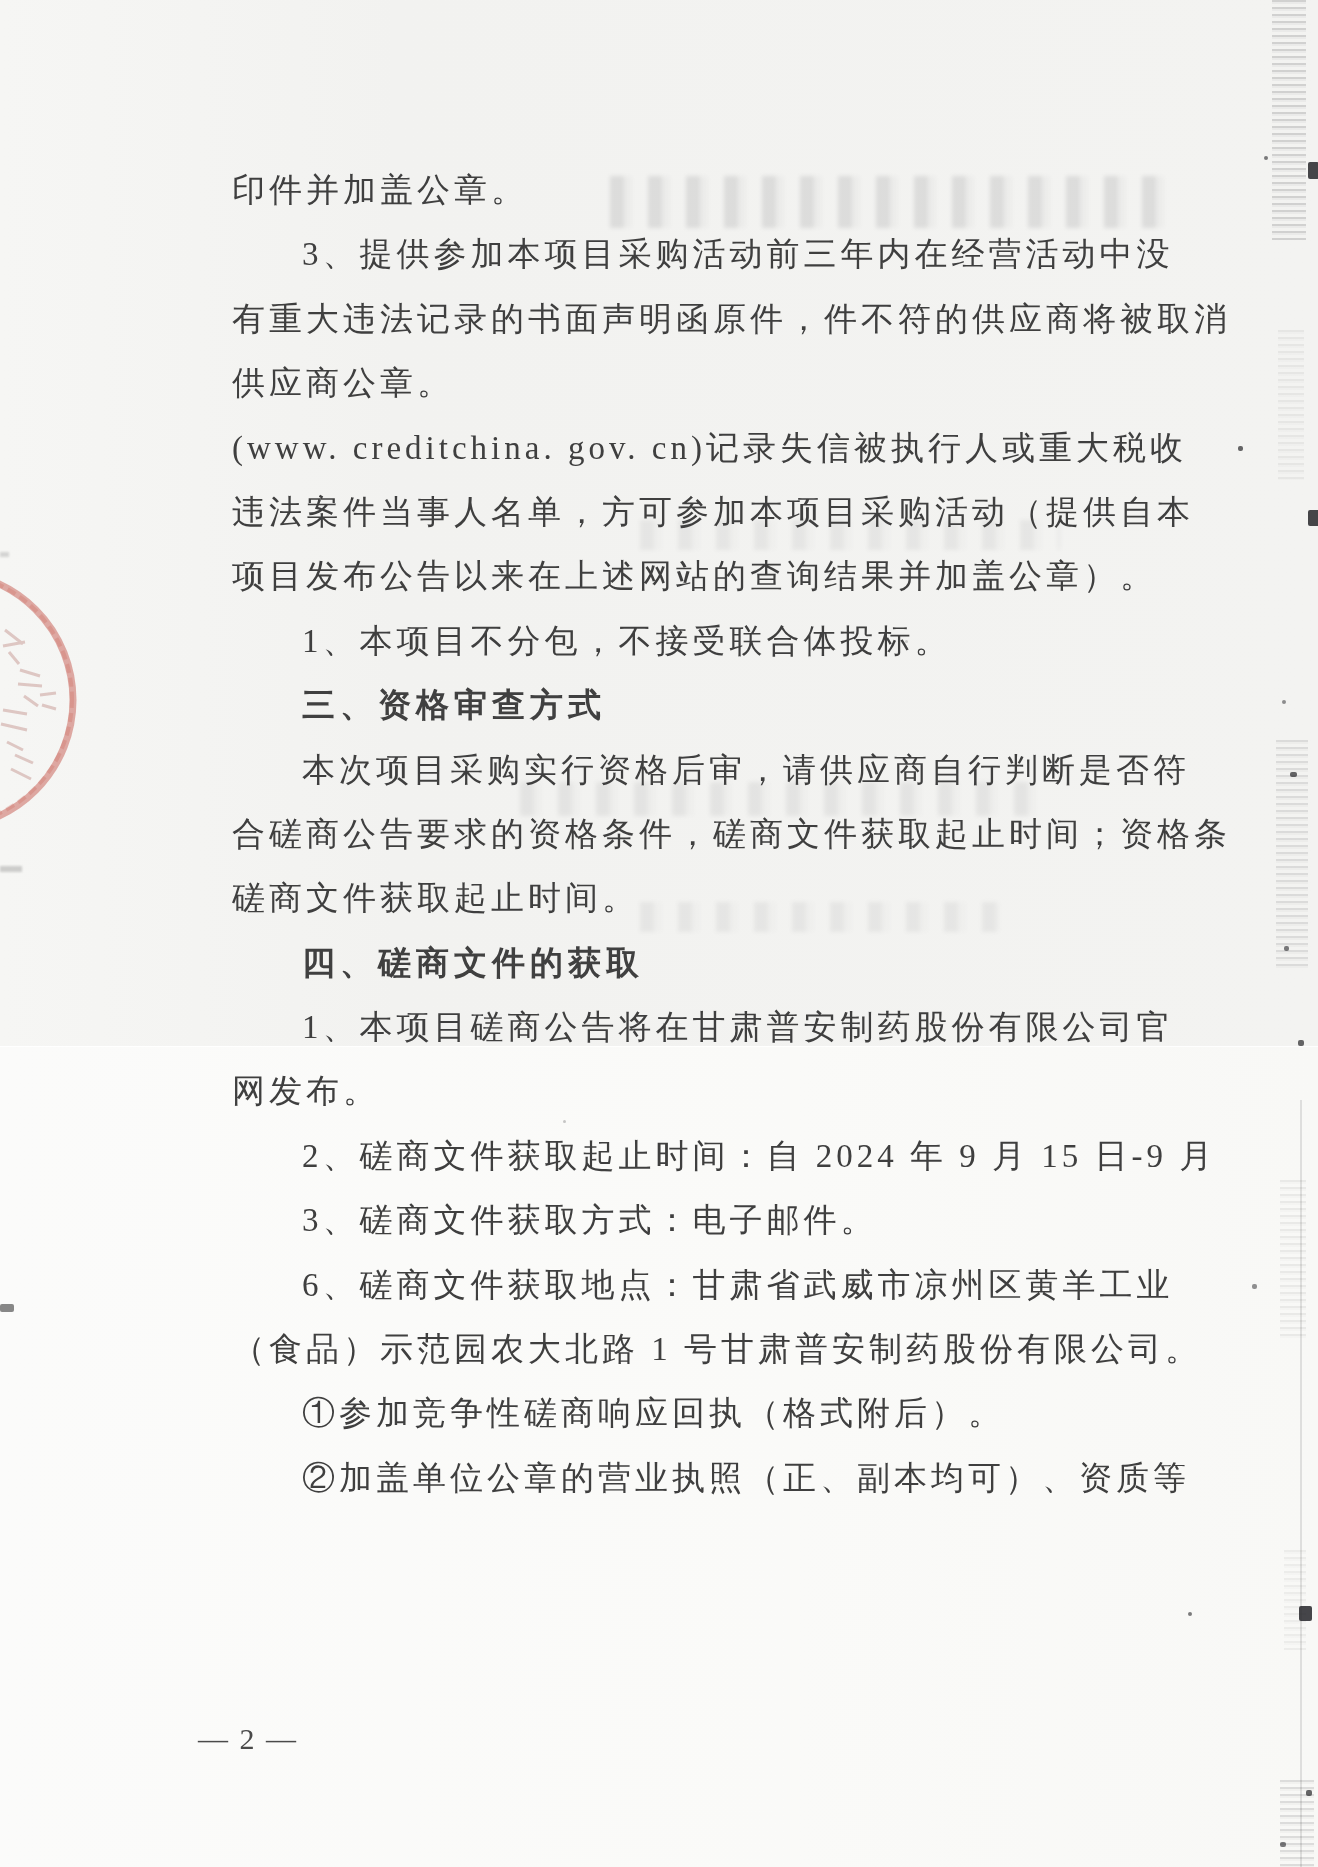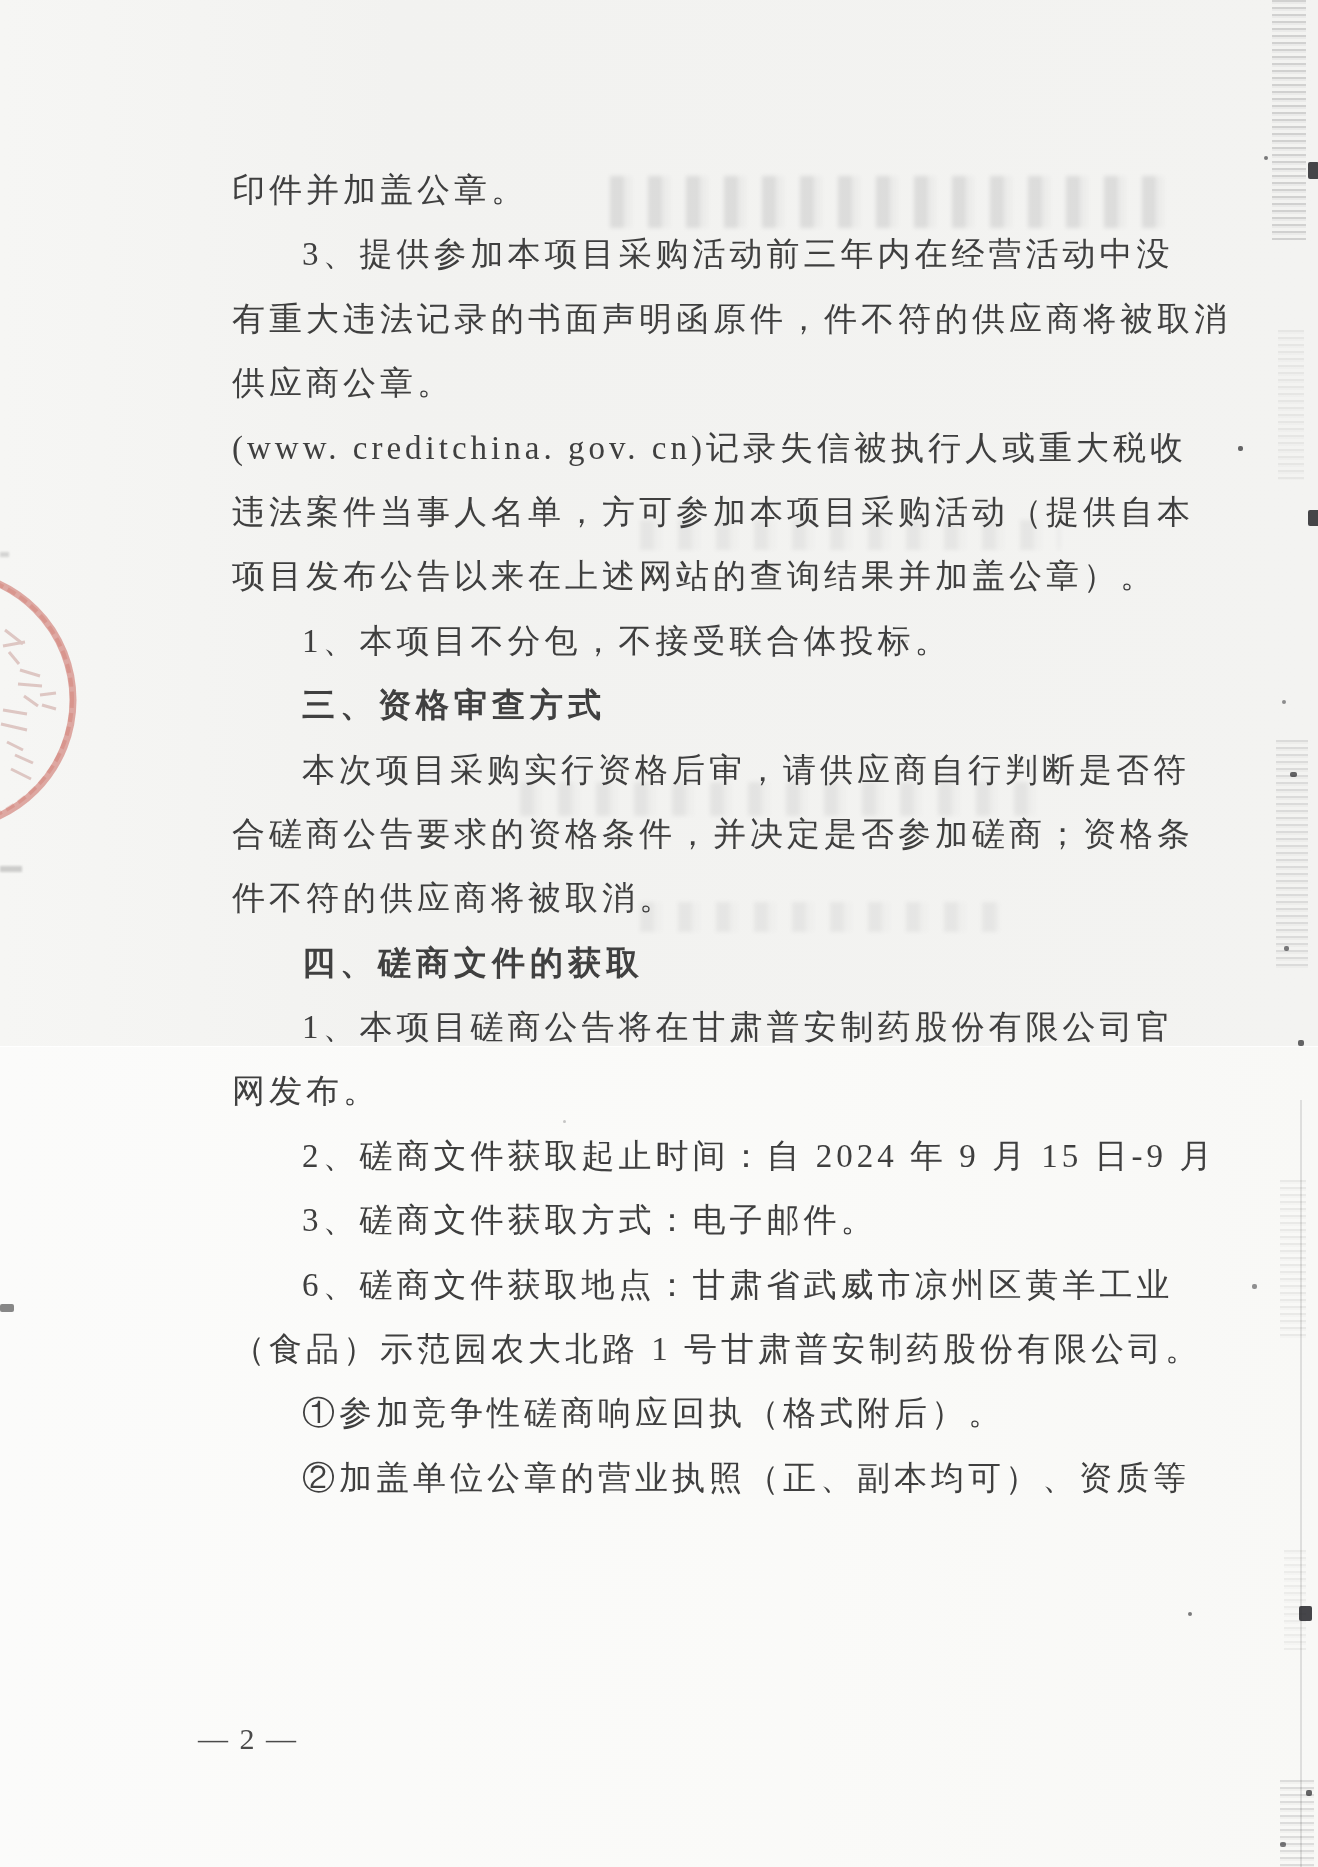--- a/index.html
+++ b/index.html
@@ -101,22 +101,22 @@
   <div class="ln">印件并加盖公章。</div>
   <div class="ln indent">3、提供参加本项目采购活动前三年内在经营活动中没</div>
   <div class="ln">有重大违法记录的书面声明函原件，件不符的供应商将被取消</div>
   <div class="ln">供应商公章。</div>
   <div class="ln">(www. creditchina. gov. cn)记录失信被执行人或重大税收</div>
   <div class="ln">违法案件当事人名单，方可参加本项目采购活动（提供自本</div>
   <div class="ln">项目发布公告以来在上述网站的查询结果并加盖公章）。</div>
   <div class="ln indent">1、本项目不分包，不接受联合体投标。</div>
   <div class="ln indent bold">三、资格审查方式</div>
   <div class="ln indent">本次项目采购实行资格后审，请供应商自行判断是否符</div>
-  <div class="ln">合磋商公告要求的资格条件，并决定是否参加磋商；资格条</div>
-  <div class="ln">件不符的供应商将被取消。</div>
+  <div class="ln">合磋商公告要求的资格条件，磋商文件获取起止时间；资格条</div>
+  <div class="ln">磋商文件获取起止时间。</div>
   <div class="ln indent bold">四、磋商文件的获取</div>
   <div class="ln indent">1、本项目磋商公告将在甘肃普安制药股份有限公司官</div>
   <div class="ln">网发布。</div>
   <div class="ln indent">2、磋商文件获取起止时间：自 2024 年 9 月 15 日-9 月</div>
   <div class="ln indent">3、磋商文件获取方式：电子邮件。</div>
   <div class="ln indent">6、磋商文件获取地点：甘肃省武威市凉州区黄羊工业</div>
   <div class="ln">（食品）示范园农大北路 1 号甘肃普安制药股份有限公司。</div>
   <div class="ln indent">①参加竞争性磋商响应回执（格式附后）。</div>
   <div class="ln indent">②加盖单位公章的营业执照（正、副本均可）、资质等</div>
 </div>

